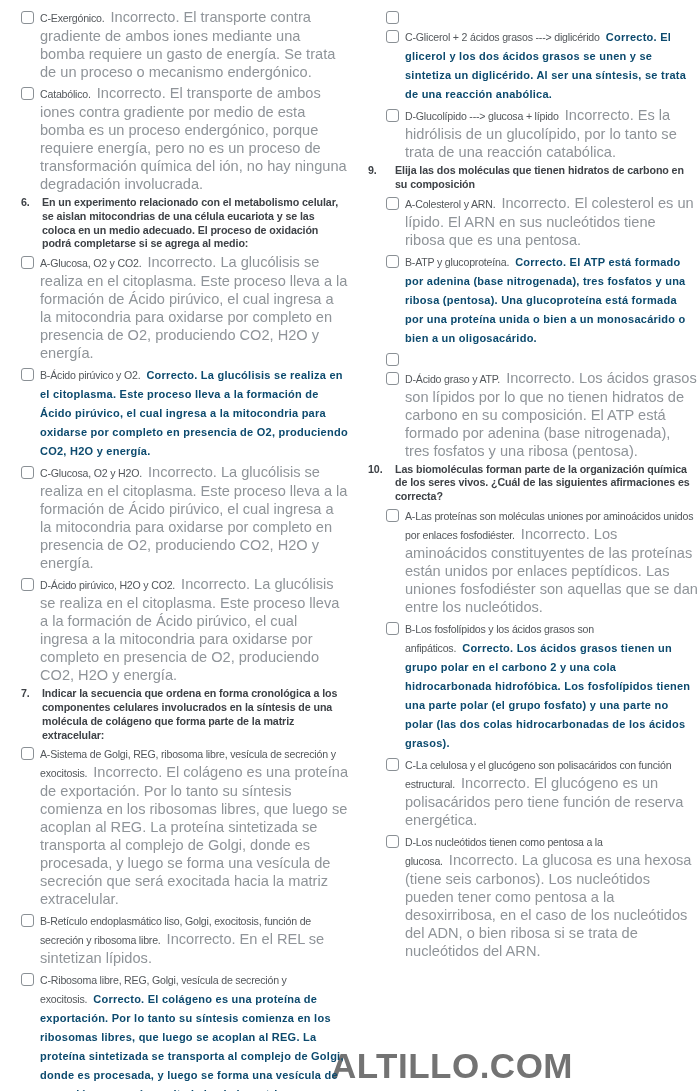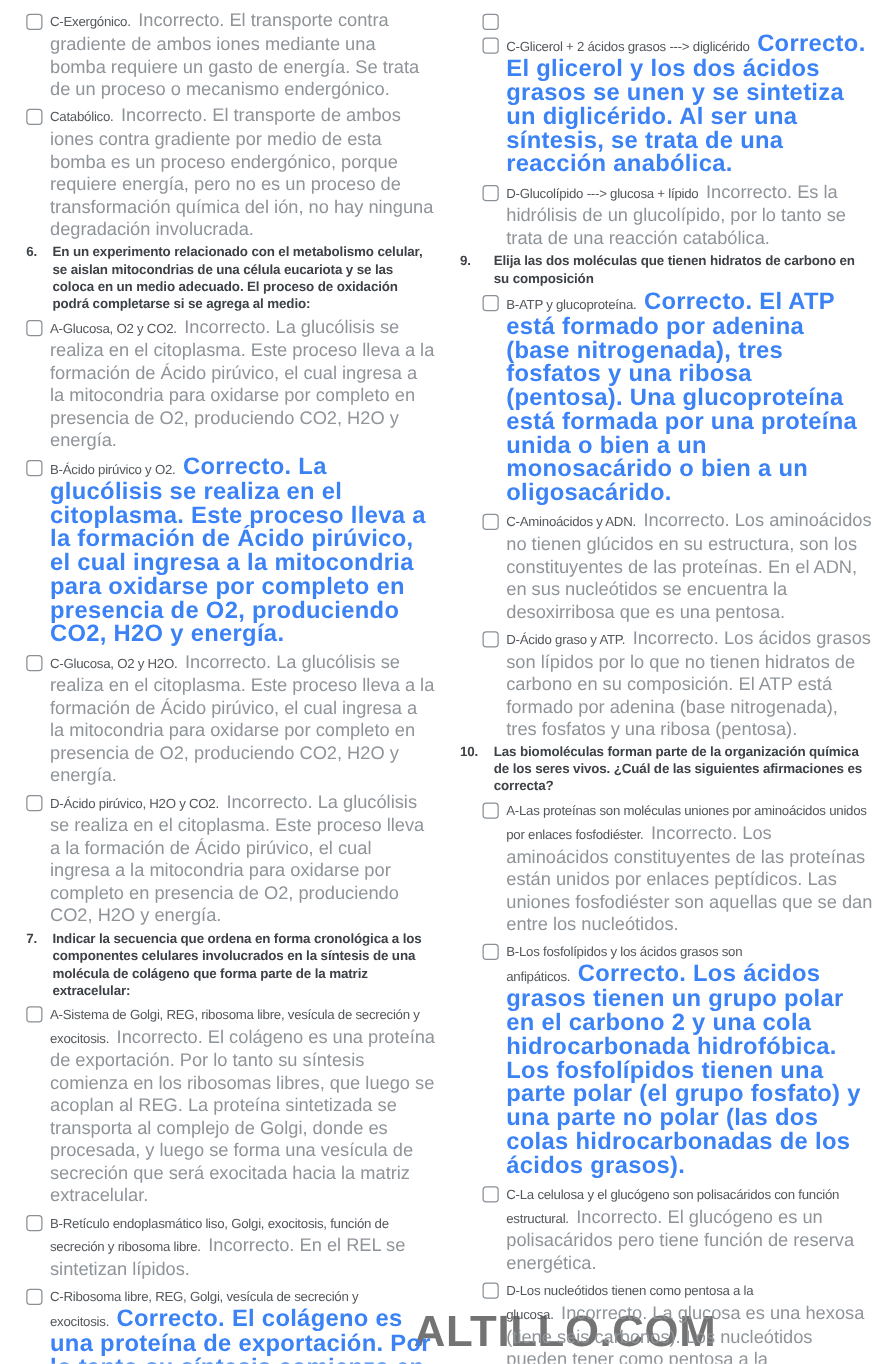--- a/index.html
+++ b/index.html
@@ -58,22 +58,22 @@
     color: #8f9499;
   }
   .opt-label {
     font-size: 10.6px;
     color: #53575b;
     letter-spacing: -0.2px;
   }
   .expl { margin-left: 6px; }
   .opt.correct .expl {
     font-weight: bold;
-    font-size: 19px;
-    color: #3b82f6;
+    font-size: 11px;
+    color: #0c4a6e;
     letter-spacing: 0.25px;
   }
 
   .watermark {
     position: absolute;
     left: 331px;
     top: 1046px;
     z-index: 0;
     font-weight: bold;
     font-size: 35px;
@@ -141,27 +141,30 @@
       <span class="opt-text"><span class="opt-label">C-Glicerol + 2 ácidos grasos ---&gt; diglicérido</span><span class="expl">Correcto. El glicerol y los dos ácidos grasos se unen y se sintetiza un diglicérido. Al ser una síntesis, se trata de una reacción anabólica.</span></span>
     </div>
     <div class="opt">
       <span class="cb"></span>
       <span class="opt-text"><span class="opt-label">D-Glucolípido ---&gt; glucosa + lípido</span><span class="expl">Incorrecto. Es la hidrólisis de un glucolípido, por lo tanto se trata de una reacción catabólica.</span></span>
     </div>
     <div class="q">
       <span class="qnum">9.</span>
       <span class="qtext">Elija las dos moléculas que tienen hidratos de carbono en su composición</span>
     </div>
+    <div class="opt">
+      <span class="cb"></span>
+      <span class="opt-text"><span class="opt-label">A-Colesterol y ARN.</span><span class="expl">Incorrecto. El colesterol es un lípido. El ARN en sus nucleótidos tiene ribosa que es una pentosa.</span></span>
+    </div>
     <div class="opt correct">
       <span class="cb"></span>
       <span class="opt-text"><span class="opt-label">B-ATP y glucoproteína.</span><span class="expl">Correcto. El ATP está formado por adenina (base nitrogenada), tres fosfatos y una ribosa (pentosa). Una glucoproteína está formada por una proteína unida o bien a un monosacárido o bien a un oligosacárido.</span></span>
     </div>
     <div class="opt">
       <span class="cb"></span>
-      <span class="opt-text"><span class="opt-label">C-Aminoácidos y ADN.</span><span class="expl">Incorrecto. Los aminoácidos no tienen glúcidos en su estructura, son los constituyentes de las proteínas. En el ADN, en sus nucleótidos se encuentra la desoxirribosa que es una pentosa.</span></span>
     </div>
     <div class="opt">
       <span class="cb"></span>
       <span class="opt-text"><span class="opt-label">D-Ácido graso y ATP.</span><span class="expl">Incorrecto. Los ácidos grasos son lípidos por lo que no tienen hidratos de carbono en su composición. El ATP está formado por adenina (base nitrogenada), tres fosfatos y una ribosa (pentosa).</span></span>
     </div>
     <div class="q">
       <span class="qnum">10.</span>
       <span class="qtext">Las biomoléculas forman parte de la organización química de los seres vivos. ¿Cuál de las siguientes afirmaciones es correcta?</span>
     </div>
     <div class="opt">

